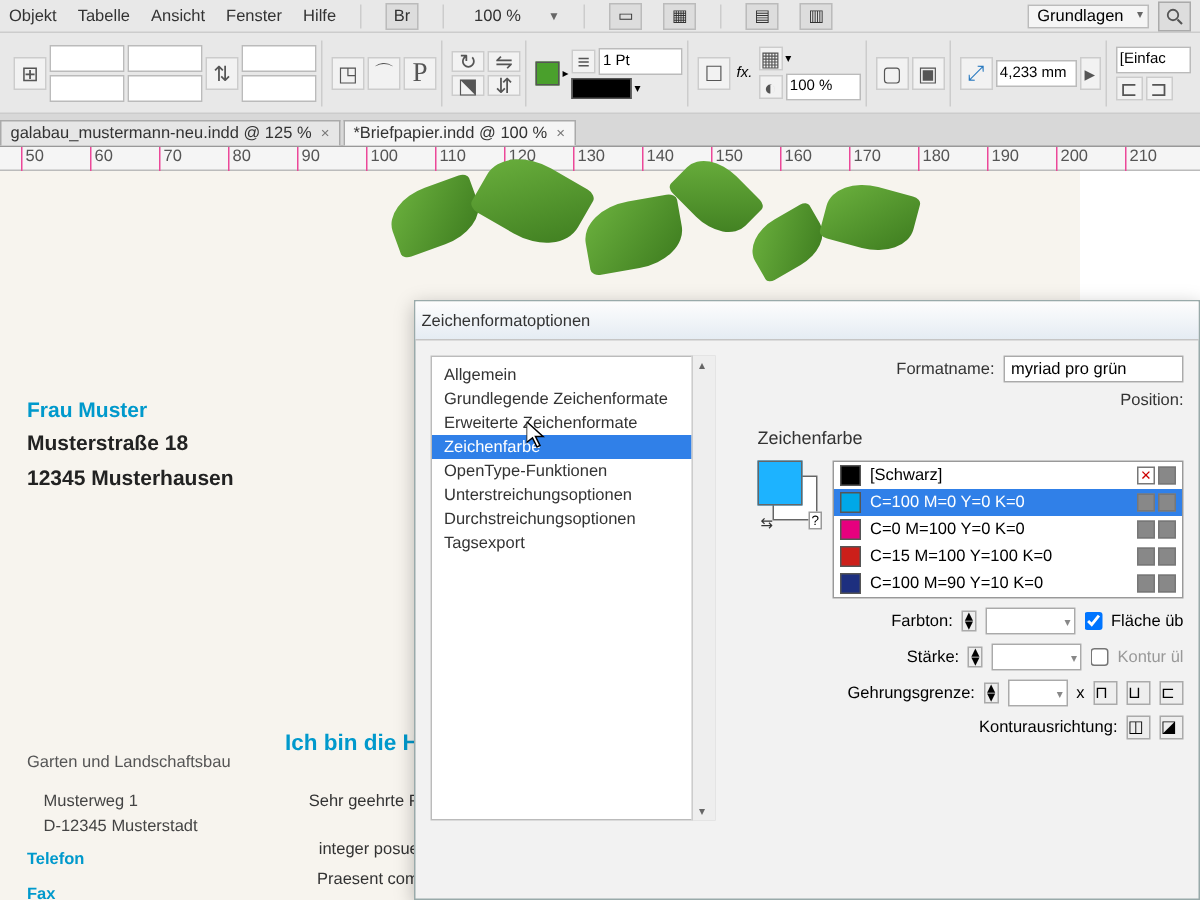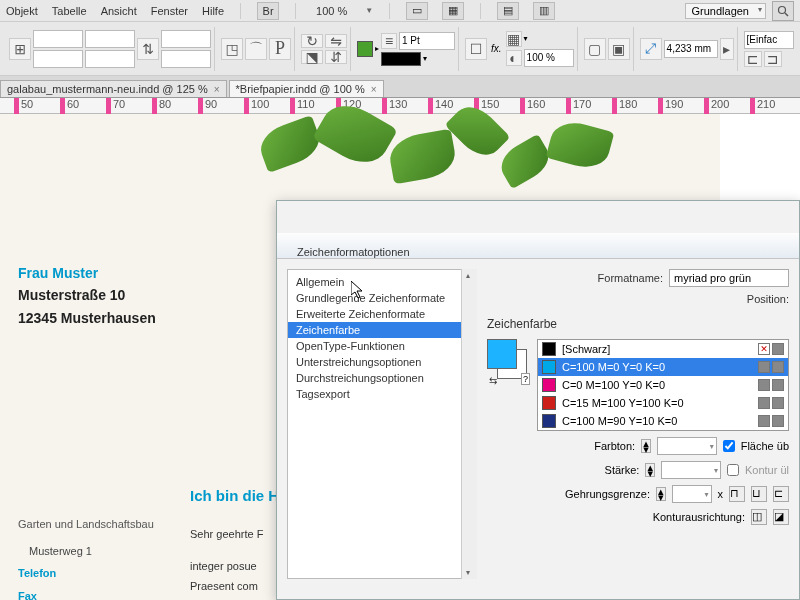--- a/index.html
+++ b/index.html
@@ -26,41 +26,41 @@
 .toolbar .group { display:flex; align-items:center; gap:2px; padding: 0 3px; border-right: 1px solid #ccc; height: 44px;}
 
 
 .doctabs { height: 22px; background: #d8d8d8; display: flex; align-items: flex-end; border-bottom: 1px solid #999; }
 .doctab { background: #e6e6e6; border: 1px solid #aaa; border-bottom: none; padding: 2px 6px; margin-right: 2px; display: flex; align-items: center; gap: 6px; font-size: 10px; color: #333; }
 .doctab .close { font-size: 10px; color: #777; cursor: pointer; }
 .doctab.active { background: #f5f5f5; }
 
 
 .ruler { height: 16px; background: #f5f5f5; border-bottom: 1px solid #bbb; position: relative; font-size: 8px; color: #555; }
-.ruler .tick { position: absolute; top: 0; border-left: 5px solid #ec4899; height: 28px; padding-left: 2px; }
+.ruler .tick { position: absolute; top: 0; border-left: 1px solid #ec4899; height: 28px; padding-left: 2px; }
 
 
 .canvas { position: absolute; top: 114px; left: 0; right: 0; bottom: 0; background: #fff; }
 .paper { position: absolute; left: 0; top: 0; width: 720px; height: 500px; background: #f7f4ee; }
 .leaves { position: absolute; top: -10px; left: 250px; width: 380px; height: 150px; }
 .leaf { position: absolute; border-radius: 50% 10% 50% 10%; background: linear-gradient(135deg,#6db33f,#3c7a1e); transform: rotate(20deg); }
 .addrblock { position: absolute; left: 18px; top: 148px; color: #333; line-height: 1.6; }
 .addrblock .name { color: #0099cc; font-weight: bold; font-size: 14px; }
 .addrblock .line { font-size: 14px; font-weight: 600; color: #222; }
 .footer { position: absolute; left: 18px; bottom: 10px; font-size: 10px; line-height: 1.5; }
 .footer .tagline { color: #555; }
 .footer .label { color: #0099cc; font-weight: bold; margin-top: 6px; }
 .footer .muted { color: #444; padding-left: 11px; }
-.bodytext { position: absolute; left: 190px; top: 368px; color: #333; font-size: 13px; line-height: 1.8; }
+.bodytext { position: absolute; left: 190px; top: 368px; color: #333; font-size: 13px; line-height: 1.8; text-align: right; }
 .bodytext .headline { color: #0099cc; font-weight: bold; font-size: 15px; margin-bottom: 16px; }
 
 
 .dialog { position: absolute; left: 276px; top: 200px; width: 524px; height: 400px; background: #f2f2f2; border: 1px solid #9aa; box-shadow: 0 3px 12px rgba(0,0,0,0.25); }
-.dialog .titlebar { height: 26px; background: linear-gradient(#fdfdfd,#e5ecf3); border-bottom: 1px solid #c5c5c5; padding: 0 20px; display: flex; align-items: flex-end; font-size: 12px; color: #333; margin-top: 32px; }
-.dialog .body { display: flex; padding: 10px; gap: 10px; height: calc(100% - 26px); }
+.dialog .titlebar { height: 26px; background: linear-gradient(#fdfdfd,#e5ecf3); border-bottom: 1px solid #c5c5c5; padding: 0 4px; display: flex; align-items: center; font-size: 12px; color: #333; }
+.dialog .body { display: flex; padding: 10px; gap: 28px; height: calc(100% - 26px); }
 .dialog .catlist { width: 190px; border: 1px solid #bbb; background: #fff; padding: 4px 0; position: relative; height: 310px;}
 .dialog .catlist .item { padding: 2px 8px; font-size: 11px; color: #333; cursor: default; }
 .dialog .catlist .item.sel { background: #3080e8; color: #fff; }
 .dialog .catlist .scroll { position: absolute; right: -1px; top: -1px; bottom: -1px; width: 16px; border-left: 1px solid #ccc; background: #eee; }
 .dialog .catlist .scroll:before { content: "▴"; position: absolute; top: 2px; left: 4px; font-size: 8px; color: #666;}
 .dialog .catlist .scroll:after { content: "▾"; position: absolute; bottom: 2px; left: 4px; font-size: 8px; color: #666;}
 .dialog .rightpane { flex: 1; display: flex; flex-direction: column; }
 .dialog .formrow { display: flex; align-items: center; gap: 6px; margin-bottom: 6px; justify-content: flex-end; }
 .dialog .formrow label { font-size: 11px; color: #333; }
 .dialog .formrow input[type=text] { border: 1px solid #aaa; height: 18px; padding: 0 4px; font-size: 11px; background: #fff;}
@@ -230,32 +230,33 @@
     <div class="leaves">
       <div class="leaf" style="width:60px;height:40px;left:10px;top:20px;transform:rotate(-20deg)"></div>
       <div class="leaf" style="width:70px;height:50px;left:70px;top:5px;transform:rotate(30deg)"></div>
       <div class="leaf" style="width:65px;height:45px;left:140px;top:30px;transform:rotate(-10deg)"></div>
       <div class="leaf" style="width:55px;height:38px;left:200px;top:8px;transform:rotate(45deg)"></div>
       <div class="leaf" style="width:50px;height:35px;left:250px;top:40px;transform:rotate(-30deg)"></div>
       <div class="leaf" style="width:60px;height:42px;left:300px;top:20px;transform:rotate(15deg)"></div>
     </div>
     <div class="addrblock">
       <div class="name">Frau Muster</div>
-      <div class="line">Musterstraße 10</div>
+      <div class="line">Musterstraße 18</div>
       <div class="line">12345 Musterhausen</div>
     </div>
     <div class="bodytext">
       <div class="headline">Ich bin die H</div>
       <div>Sehr geehrte F</div>
       <div style="margin-top:12px">integer posue</div>
       <div>Praesent com</div>
     </div>
     <div class="footer">
       <div class="tagline">Garten und Landschaftsbau</div>
       <div class="muted" style="margin-top:10px">Musterweg 1</div>
+      <div class="muted">D-12345 Musterstadt</div>
       <div class="label">Telefon</div>
       <div class="label">Fax</div>
     </div>
   </div>
 </div>
 
 <div class="dialog">
   <div class="titlebar">
     <span>Zeichenformatoptionen</span>
   </div>

